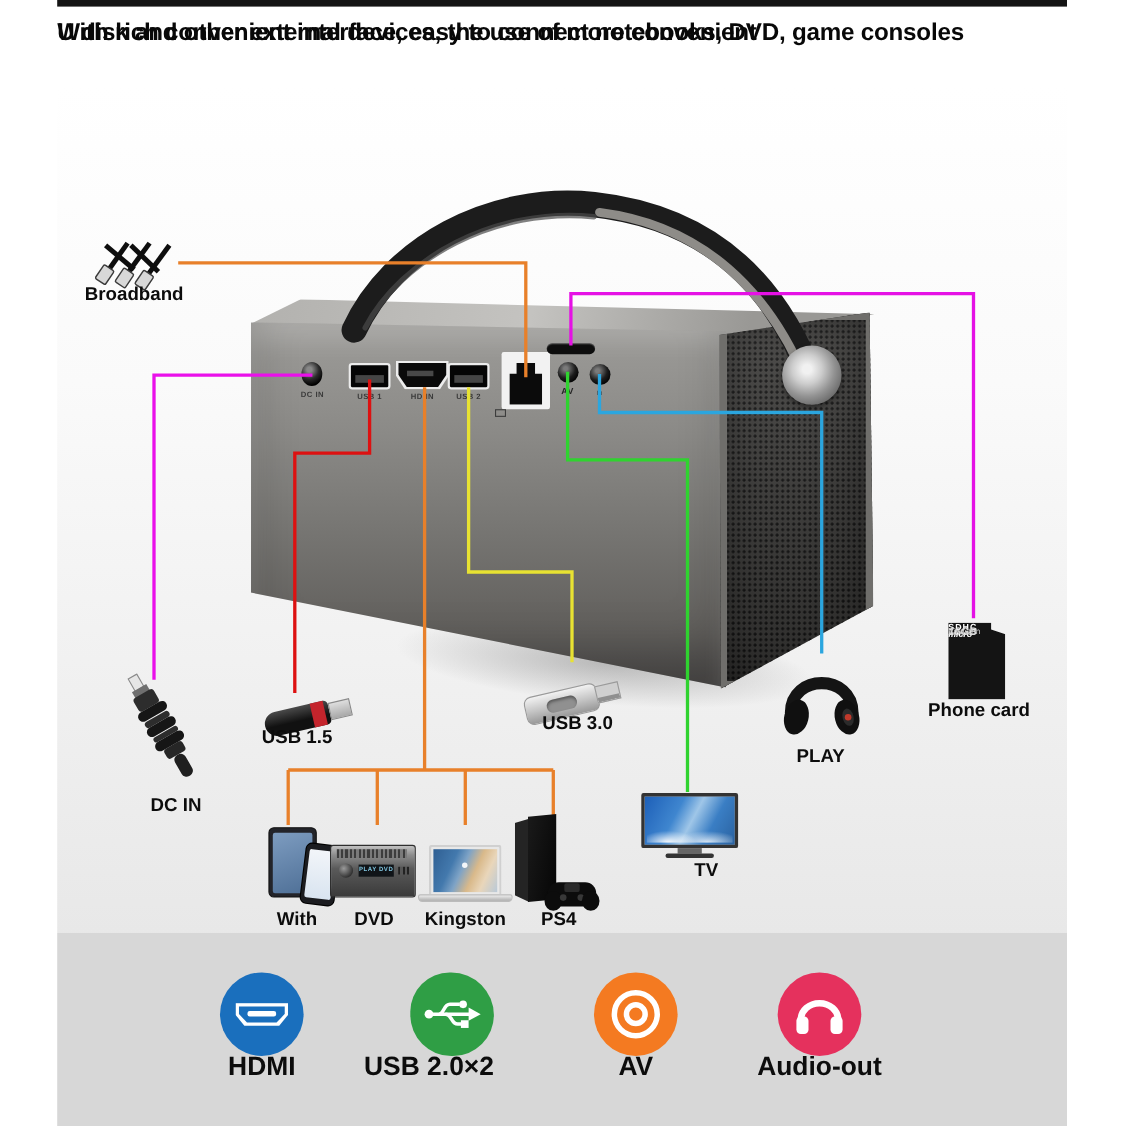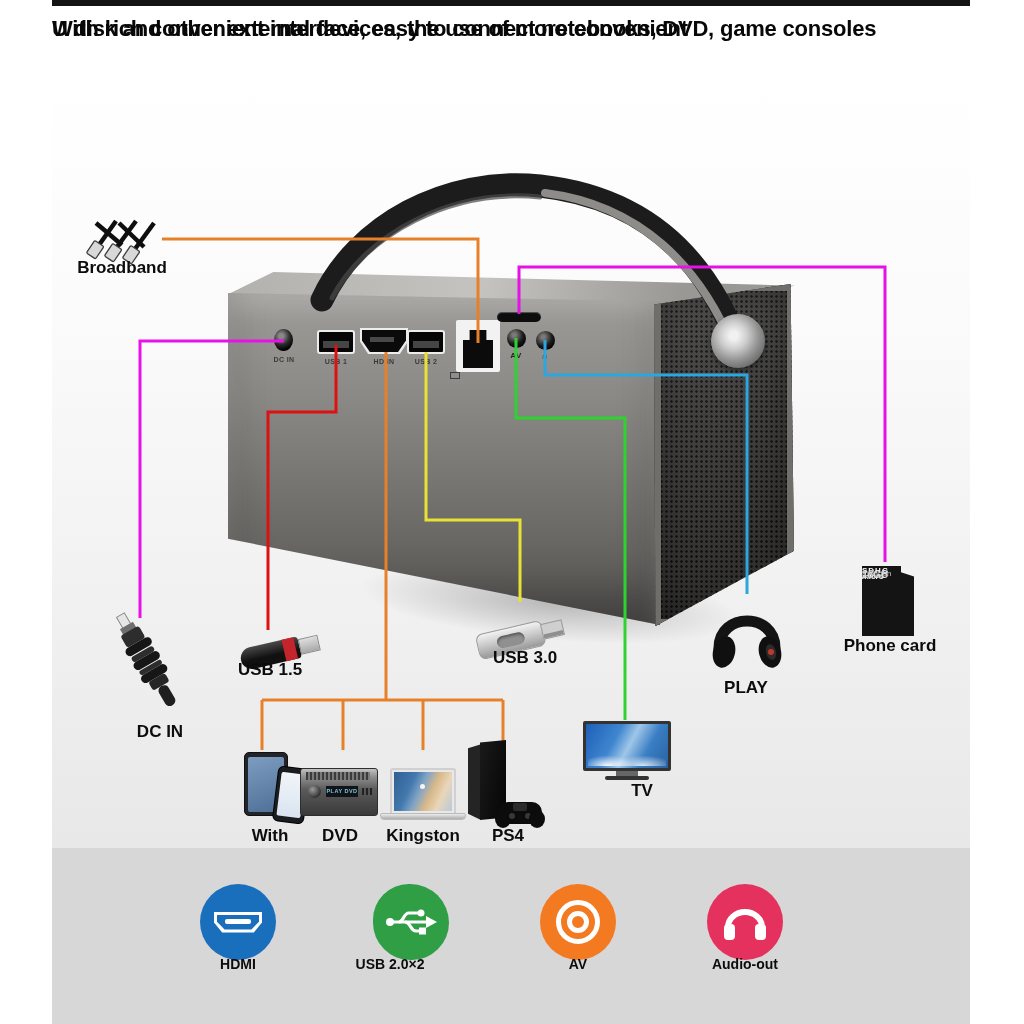--- a/index.html
+++ b/index.html
@@ -58,21 +58,21 @@
   .tf-slot{left:497px;top:312px;width:44px;height:10px;background:#0d0d0d;border-radius:5px;
       box-shadow:inset 0 1px 1px rgba(255,255,255,.3)}
   .mini-jack{width:19px;height:19px;border-radius:50%;
       background:radial-gradient(circle at 38% 32%,#7a7a7a 0 10%,#1c1c1c 50%,#000 80%)}
   .av-jack{left:507px;top:329px}.hp-jack{left:536px;top:331px}
   .plabel{position:absolute;font-weight:bold;font-size:7px;color:#3a3a3a;letter-spacing:.4px;
       text-align:center;width:40px}
 
   
   .lbl{position:absolute;font-weight:bold;font-size:17px;color:#0c0c0c;text-align:center}
-  .lbl-big{font-size:14px}
+  .lbl-big{font-size:24px}
 
   .icon-memcard{left:862px;top:566px;width:52px;height:70px;background:#141414;
       clip-path:polygon(0 0,75% 0,75% 9%,100% 15%,100% 100%,0 100%);
       color:#fff;text-align:right}
   .mc1{position:relative;margin-top:6px;font-size:8px;font-weight:bold;font-style:italic;line-height:9px}
   .mc2{position:relative;font-size:8px;font-weight:bold;line-height:9px;letter-spacing:1px}
   .mc3{position:relative;margin-top:3px;font-size:10px;font-weight:bold;font-style:italic;color:#dedede;line-height:11px}
   .mc4{position:relative;margin-top:4px;font-size:7.5px;color:#cfcfcf;line-height:8px}
 
   .icon-usb2{left:238px;top:630px;width:88px;height:42px;transform:rotate(-13deg)}

